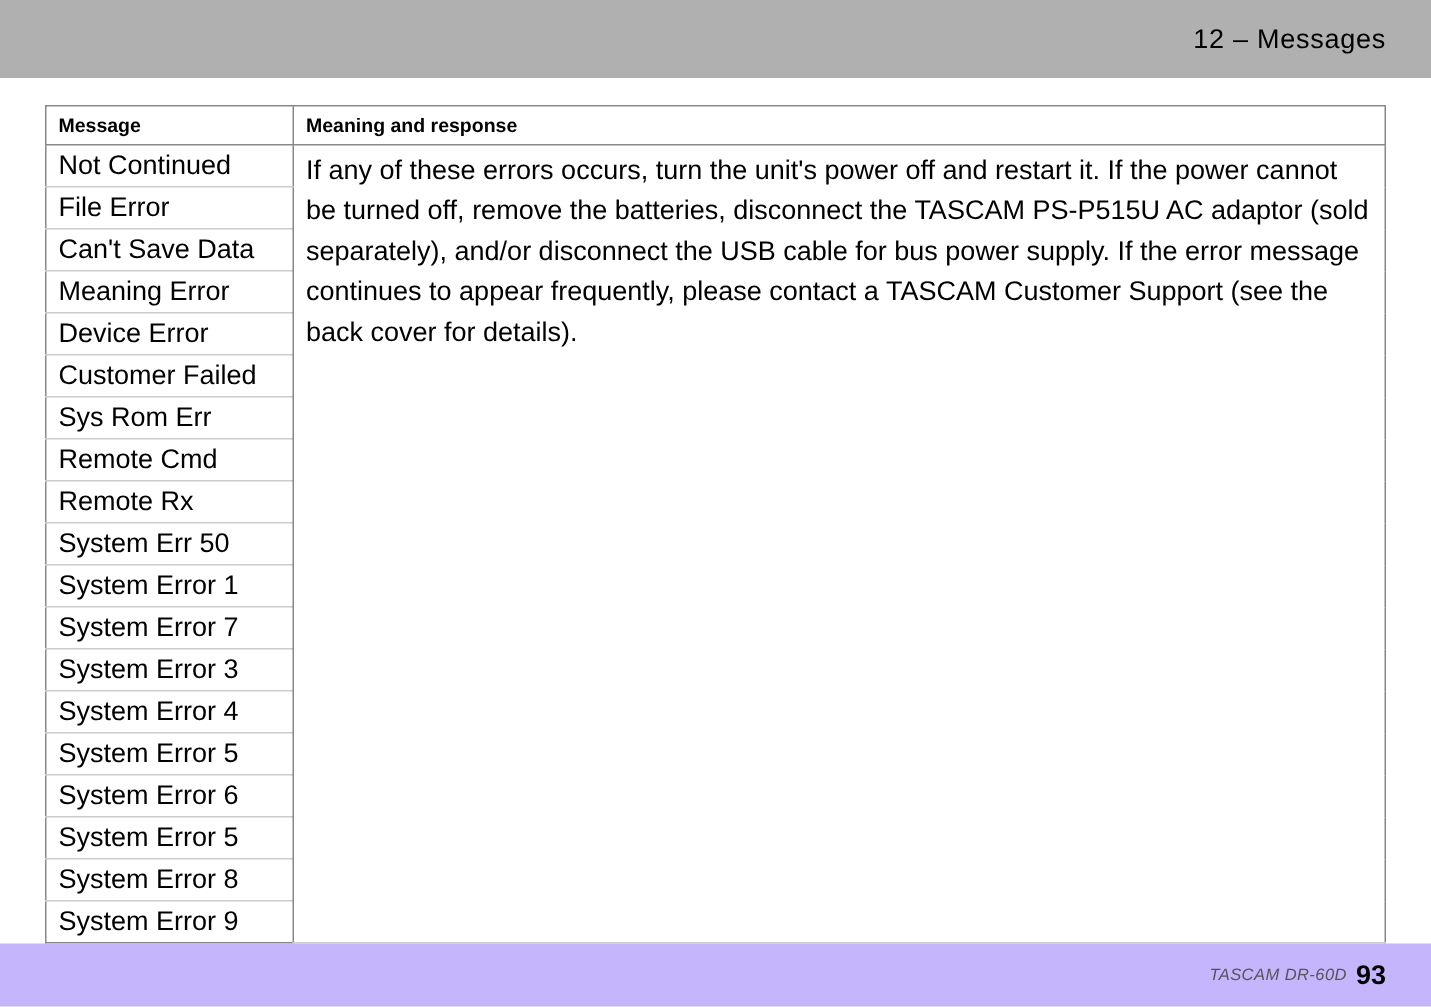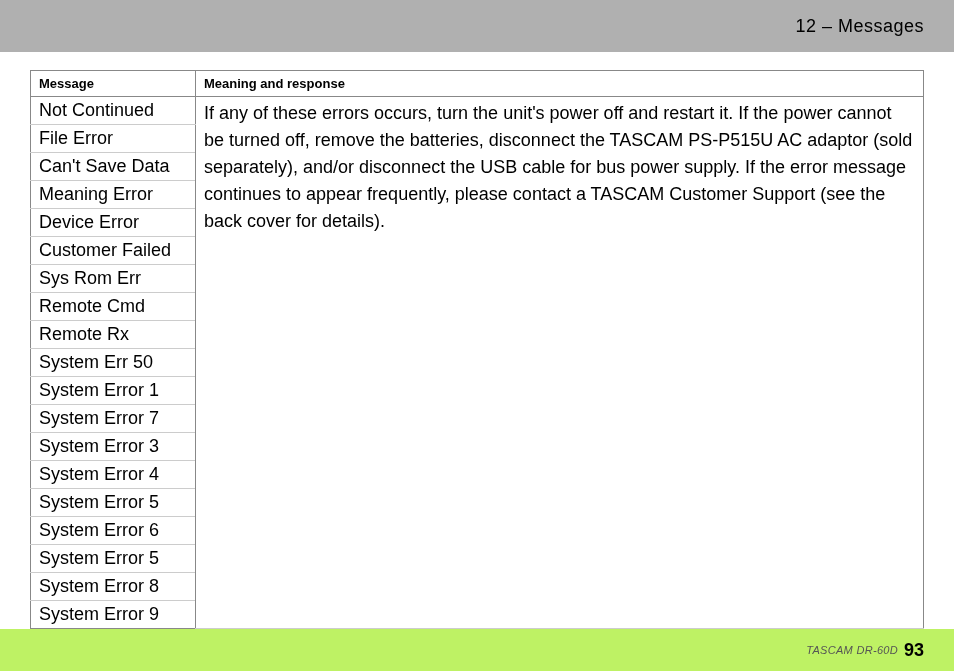--- a/index.html
+++ b/index.html
@@ -89,21 +89,21 @@
     .message-row:last-child td {
       border-bottom: 1px solid #888888;
     }
 
     .page-footer {
       position: absolute;
       bottom: 0;
       left: 0;
       right: 0;
       height: 42px;
-      background: #bef264;
+      background: #c4b5fd;
       display: flex;
       align-items: center;
       justify-content: flex-end;
       padding-right: 30px;
       border-top: none;
     }
 
     .footer-text {
       font-size: 11px;
       color: #555555;

